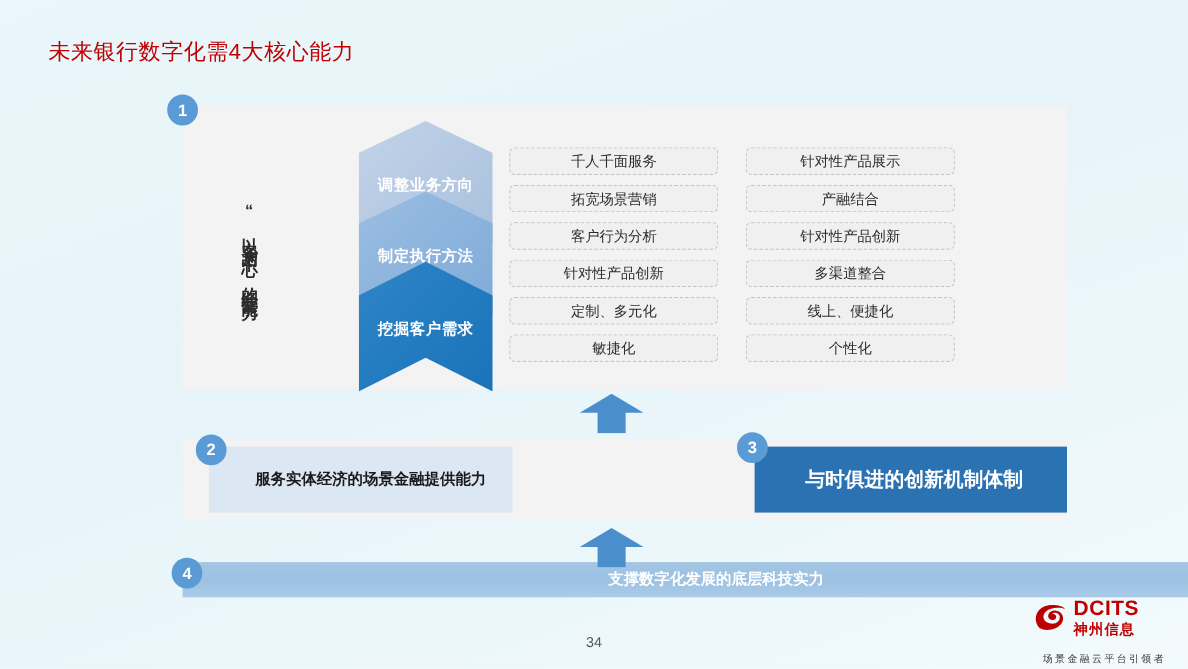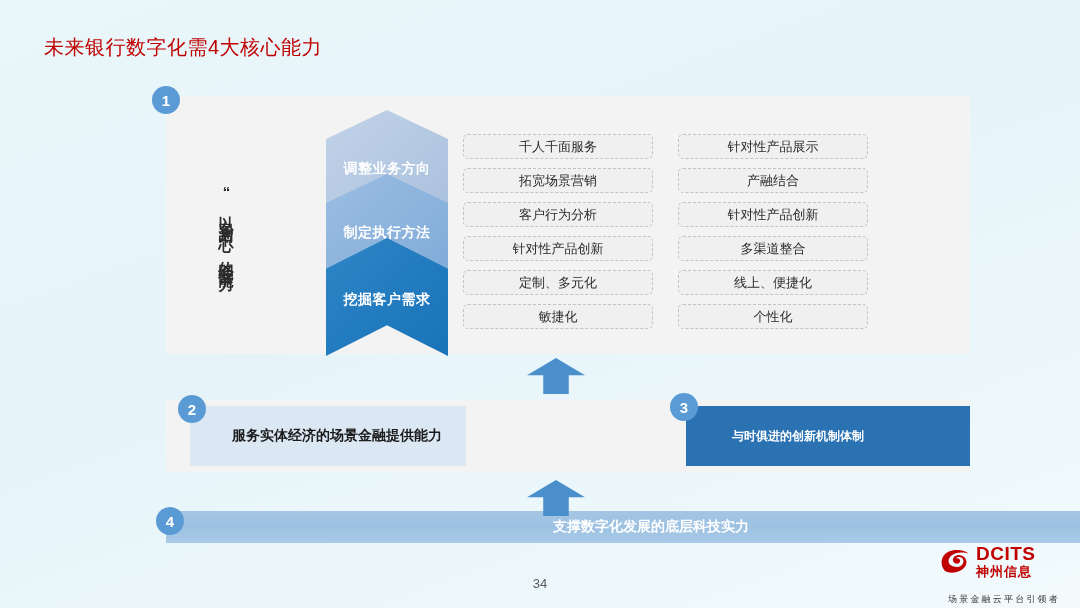--- a/index.html
+++ b/index.html
@@ -171,21 +171,21 @@
     position: absolute;
     left: 520px;
     top: 6px;
     width: 284px;
     height: 60px;
     background: #2b72b3;
     display: flex;
     align-items: center;
     padding-left: 46px;
     box-sizing: border-box;
-    font-size: 12px;
+    font-size: 18px;
     font-weight: bold;
     color: #ffffff;
   }
 
   
   .block-4 {
     position: absolute;
     left: 166px;
     top: 511px;
     width: 970px;

